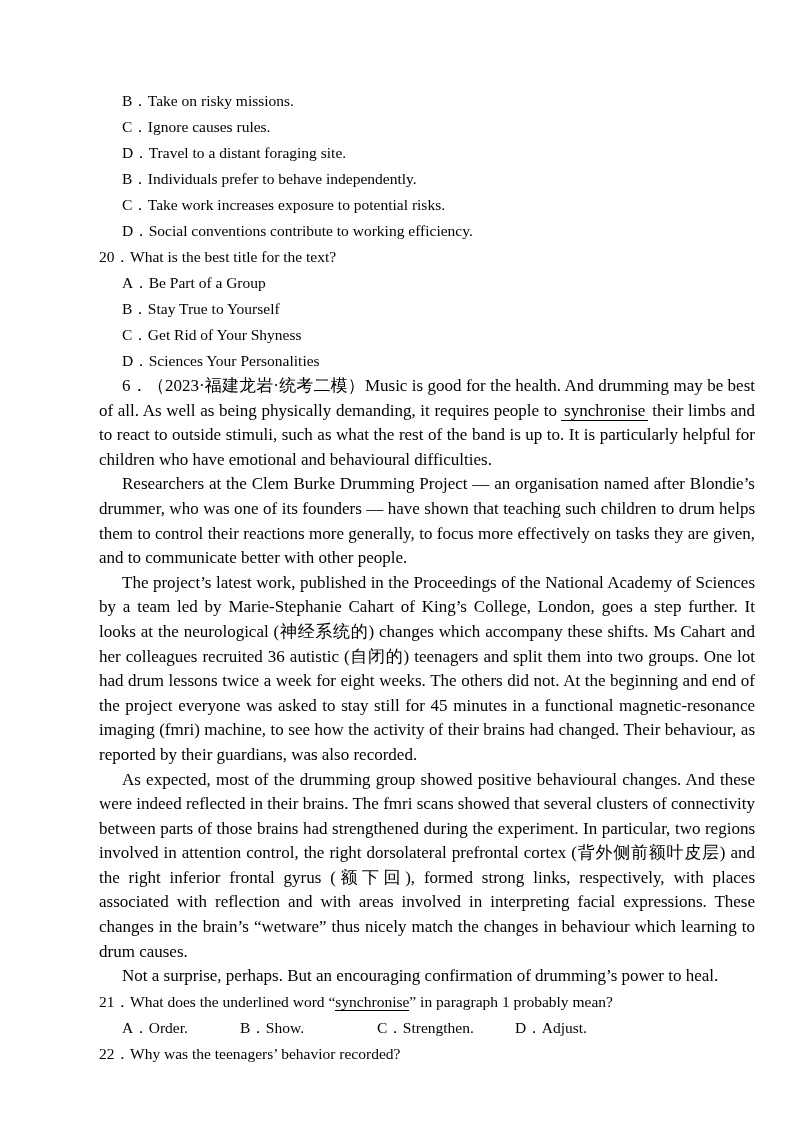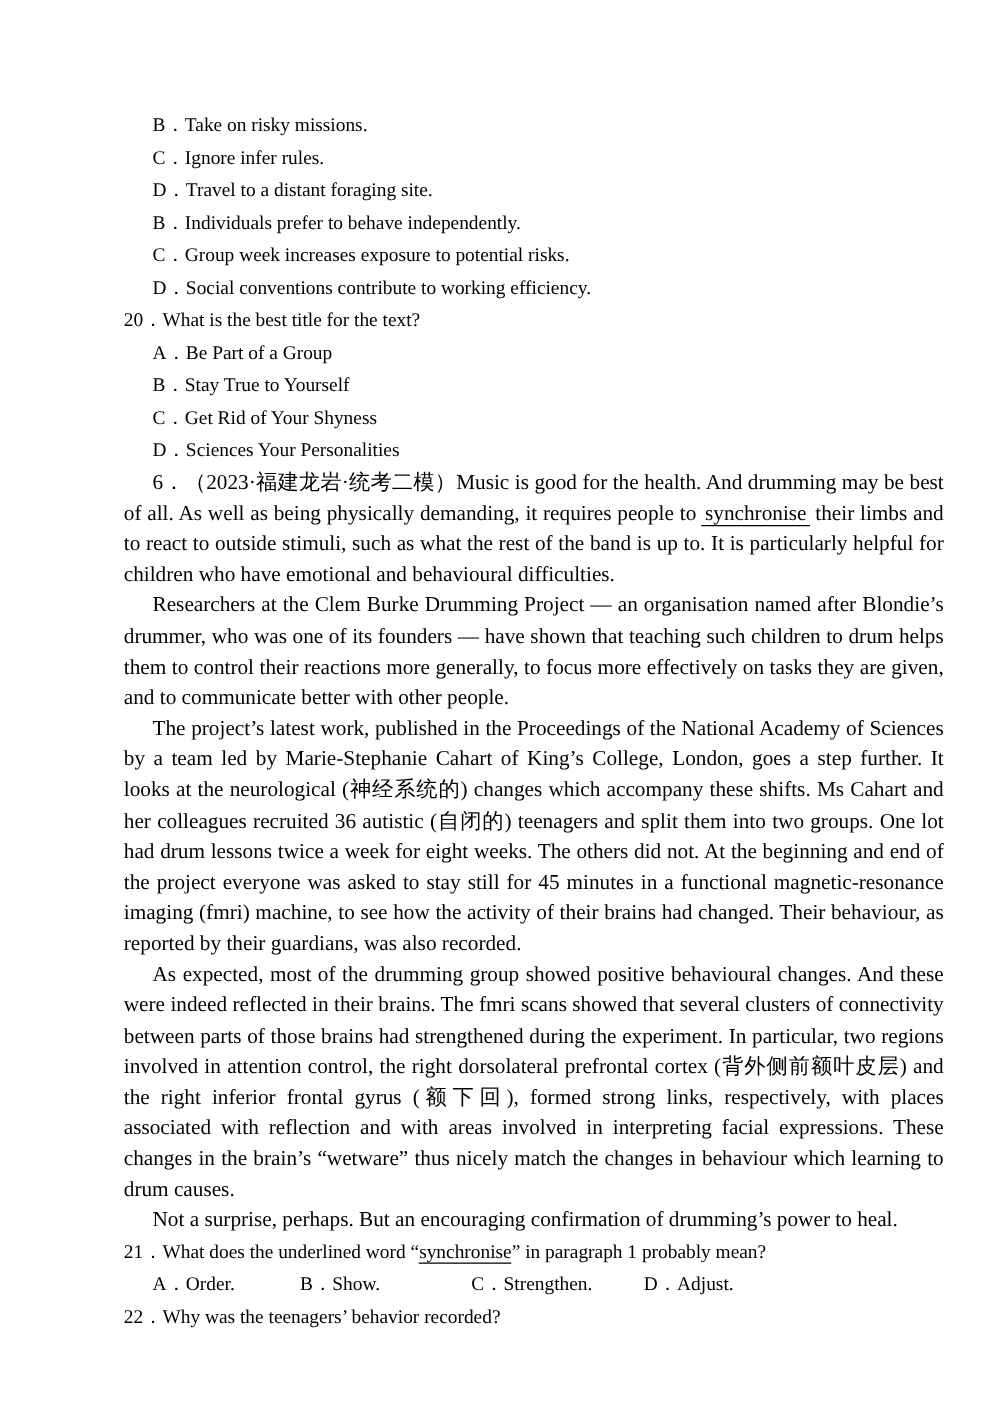--- a/index.html
+++ b/index.html
@@ -42,25 +42,25 @@
   .q21opts .o1 { width: 118px; }
   .q21opts .o2 { width: 137px; }
   .q21opts .o3 { width: 138px; }
 </style>
 </head>
 <body>
 
 <div class="page">
 
   <div class="line option">B．Take on risky missions.</div>
-  <div class="line option">C．Ignore infer rules.</div>
+  <div class="line option">C．Ignore causes rules.</div>
   <div class="line option">D．Travel to a distant foraging site.</div>
 
   <div class="line option">B．Individuals prefer to behave independently.</div>
-  <div class="line option">C．Group week increases exposure to potential risks.</div>
+  <div class="line option">C．Take work increases exposure to potential risks.</div>
   <div class="line option">D．Social conventions contribute to working efficiency.</div>
 
   <div class="line">20．What is the best title for the text?</div>
   <div class="line option">A．Be Part of a Group</div>
   <div class="line option">B．Stay True to Yourself</div>
   <div class="line option">C．Get Rid of Your Shyness</div>
   <div class="line option">D．Sciences Your Personalities</div>
 
   <p class="para"><span>6．（2023·福建龙岩·统考二模）Music is good for the health. And drumming may be best of all. As well as being physically demanding, it requires people to</span><span class="uword">synchronise</span><span>their limbs and to react to outside stimuli, such as what the rest of the band is up to. It is particularly helpful for children who have emotional and behavioural difficulties.</span></p>
 

